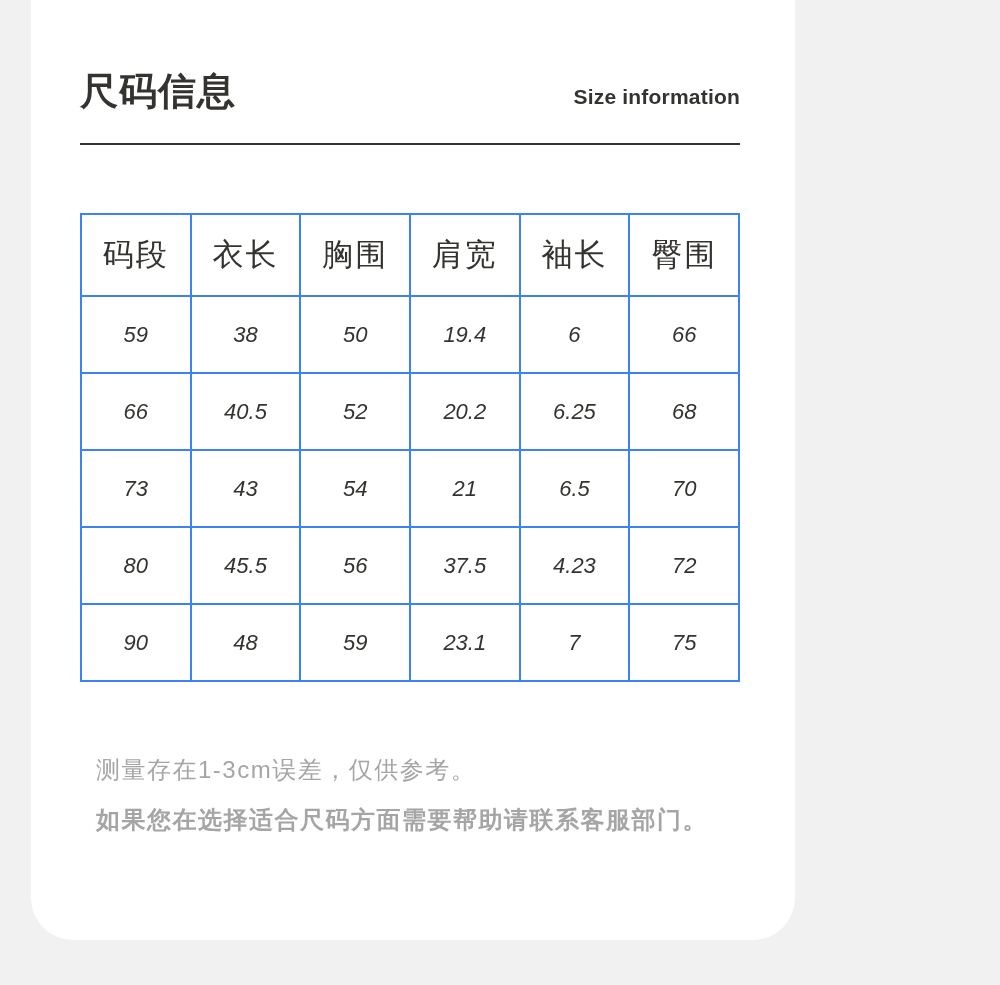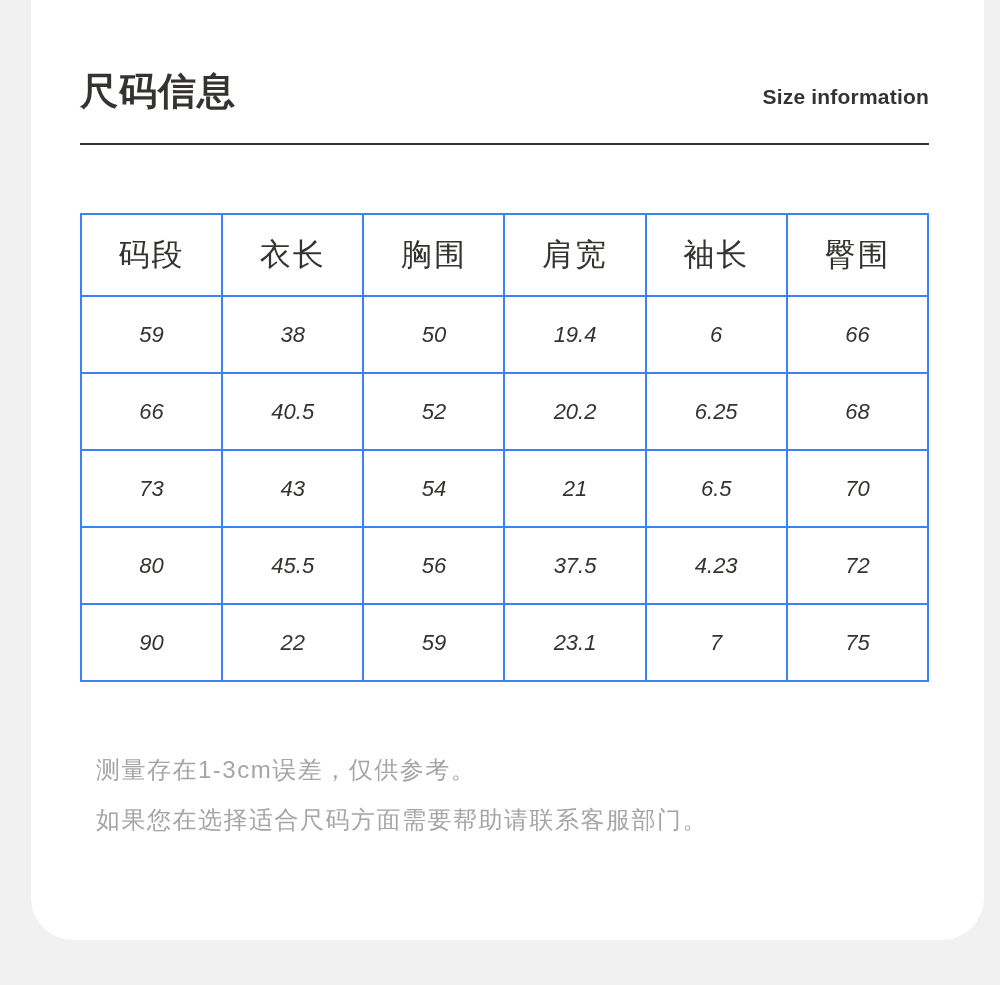--- a/index.html
+++ b/index.html
@@ -11,21 +11,21 @@
     height: 985px;
     background: #f1f1f2;
     font-family: "Liberation Sans", "DejaVu Sans", sans-serif;
     position: relative;
     overflow: hidden;
   }
   .card {
     position: absolute;
     top: 0;
     left: 31px;
-    width: 953px;
+    width: 764px;
     height: 940px;
     background: #ffffff;
     border-radius: 0 0 42px 42px;
   }
   .content {
     padding: 68px 55px 0 49px;
   }
   .header-row {
     display: flex;
     justify-content: space-between;
@@ -80,20 +80,21 @@
     color: #a5a5a5;
     font-size: 24px;
     line-height: 34px;
     letter-spacing: 1.5px;
   }
   .note.first {
     margin-top: 71px;
   }
   .note.second {
     margin-top: 14px;
+    font-weight: bold;
   }
 </style>
 </head>
 <body>
 
 <div class="page">
   <div class="card">
     <div class="content">
 
       <div class="header-row">
@@ -142,21 +143,21 @@
           <tr>
             <td>80</td>
             <td>45.5</td>
             <td>56</td>
             <td>37.5</td>
             <td>4.23</td>
             <td>72</td>
           </tr>
           <tr>
             <td>90</td>
-            <td>22</td>
+            <td>48</td>
             <td>59</td>
             <td>23.1</td>
             <td>7</td>
             <td>75</td>
           </tr>
         </tbody>
       </table>
 
       <p class="note first">测量存在1-3cm误差，仅供参考。</p>
       <p class="note second">如果您在选择适合尺码方面需要帮助请联系客服部门。</p>

